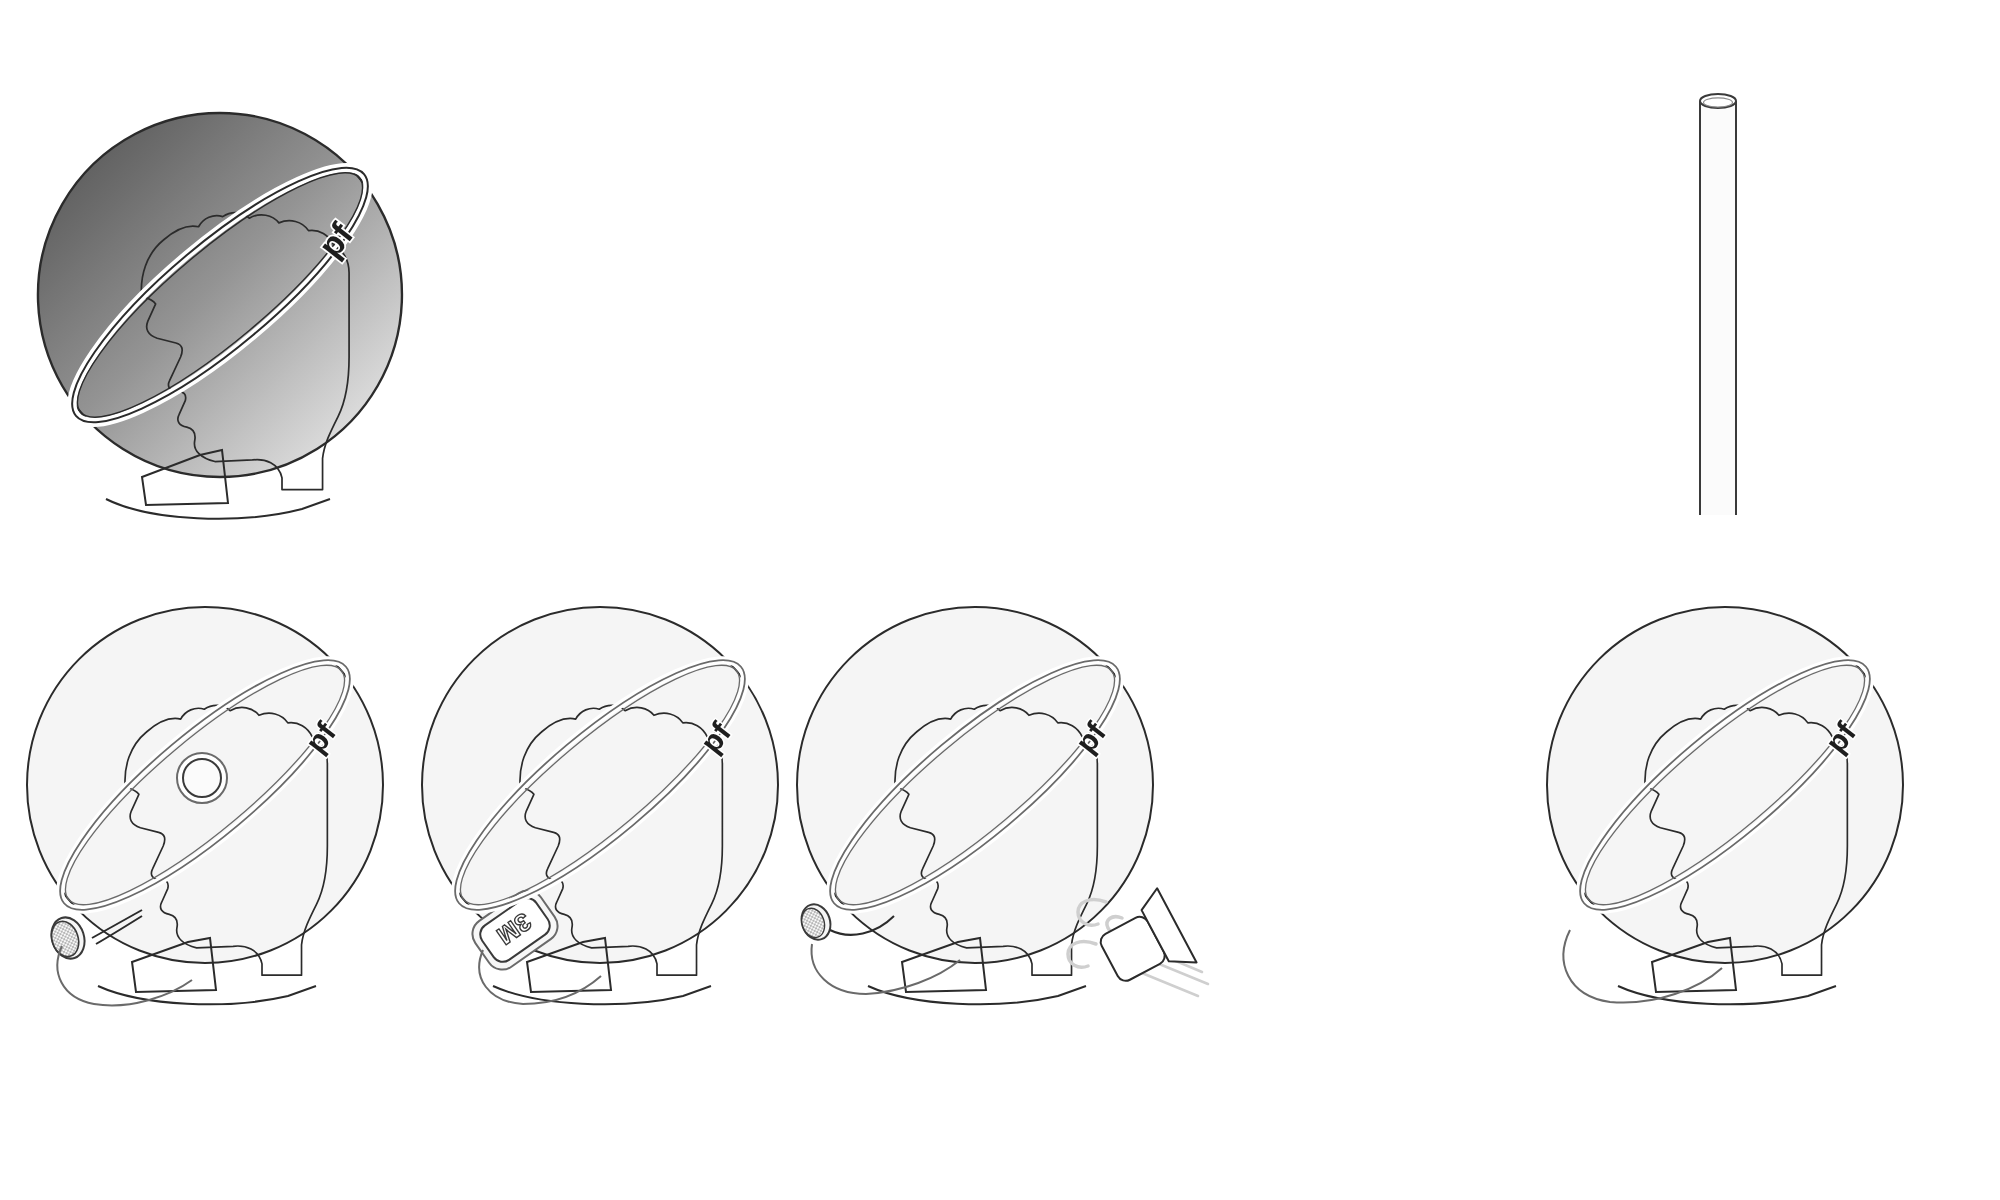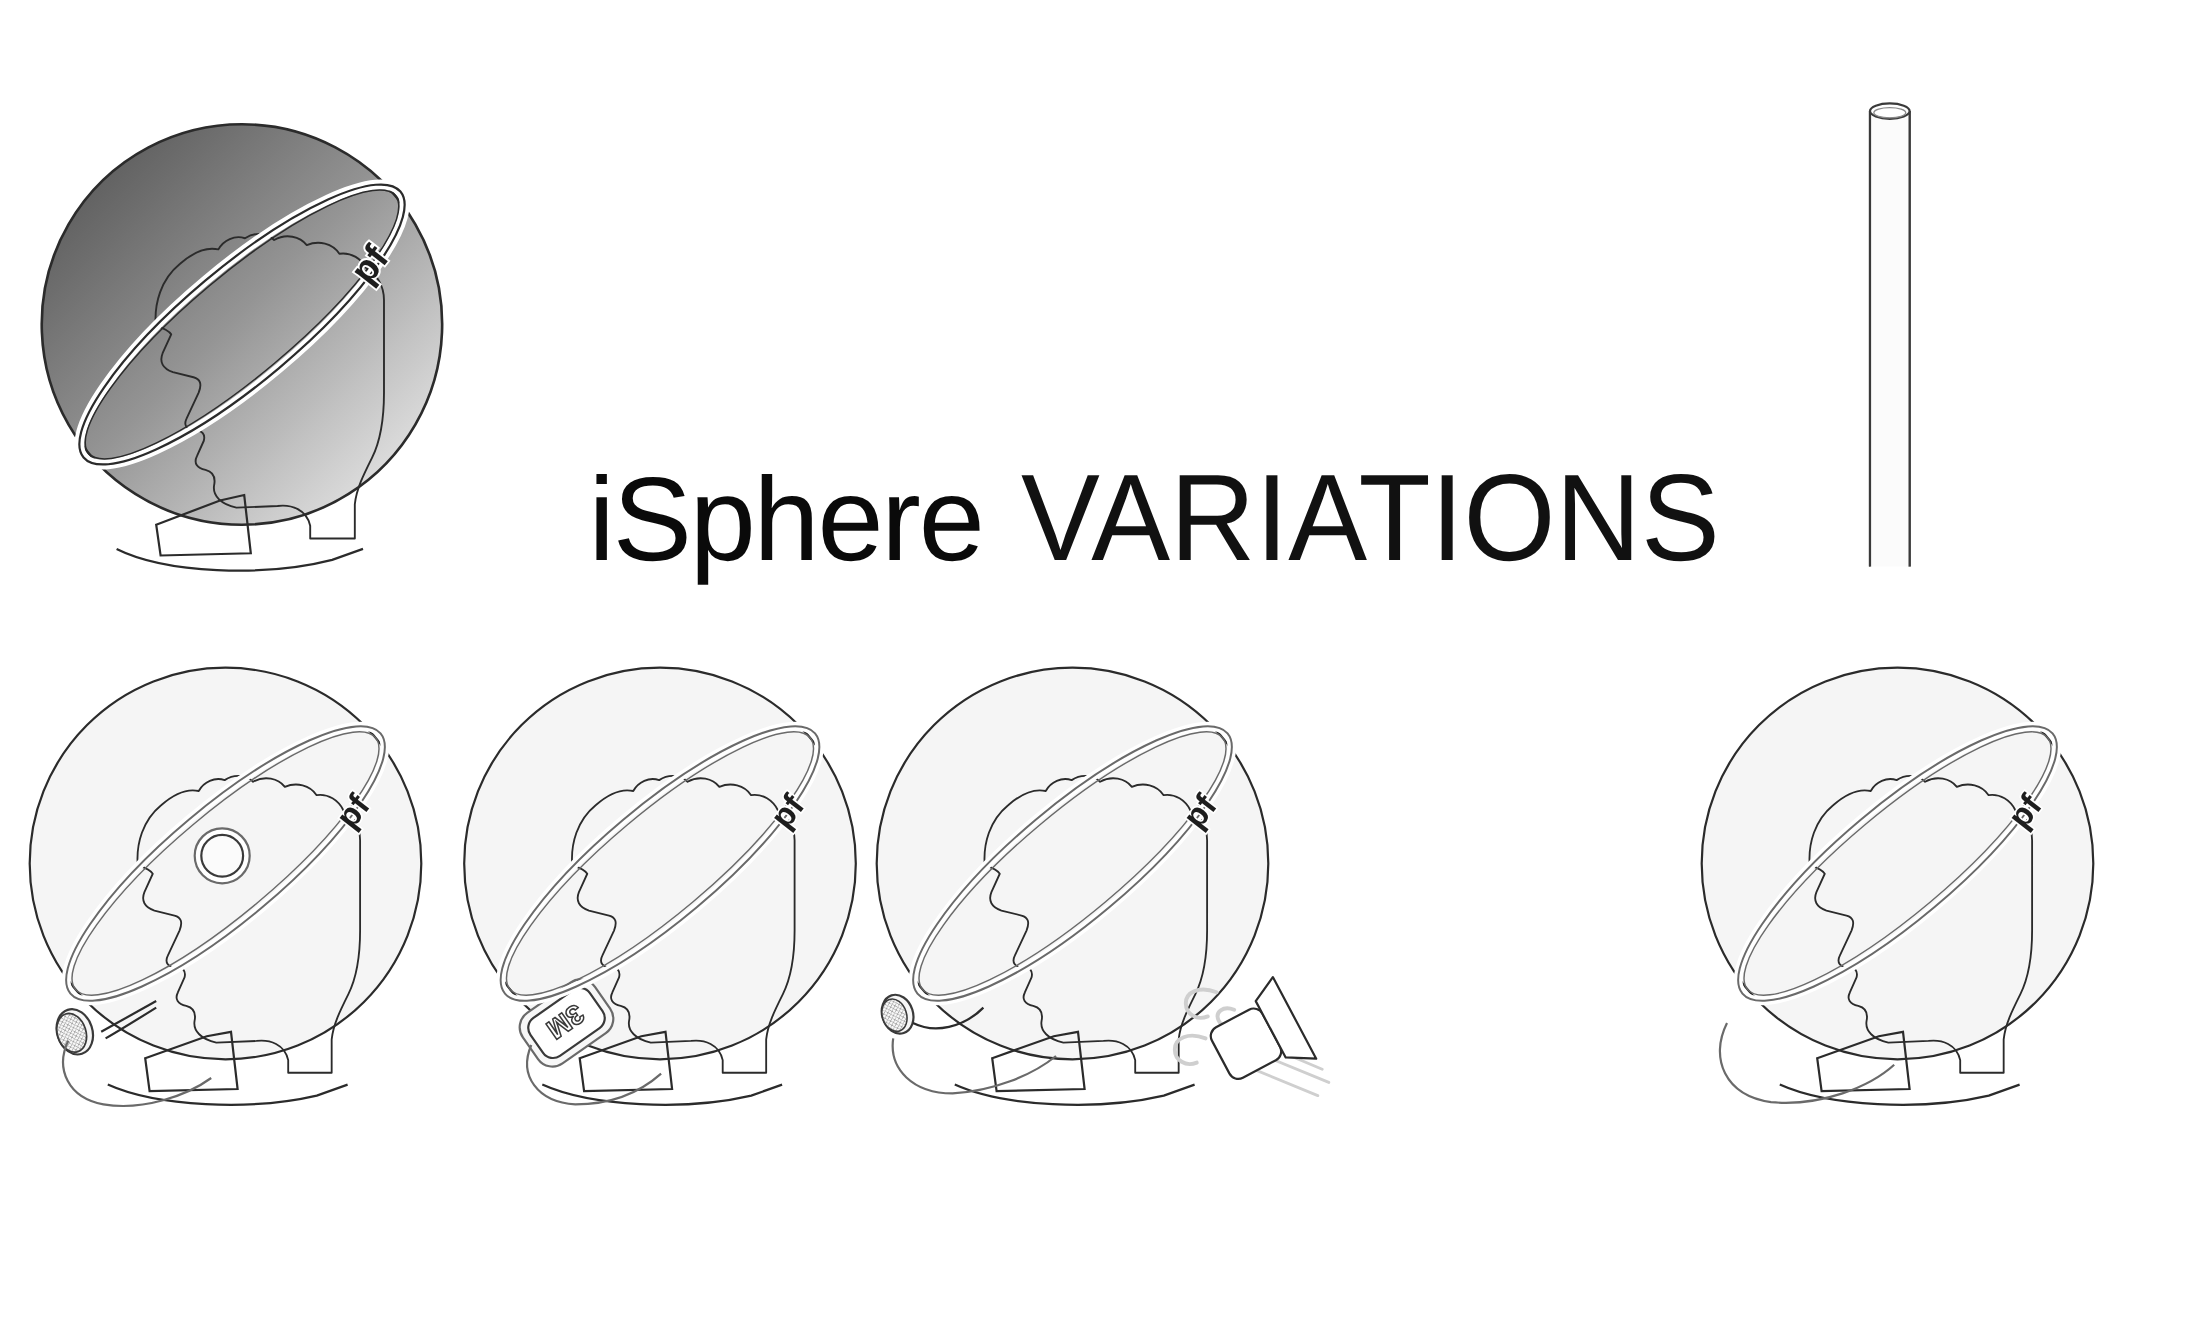--- a/index.html
+++ b/index.html
@@ -68,24 +68,20 @@
   }
   .cap-shade  { font-size: 31px; top: 560px; }
 
   svg { display: block; overflow: visible; }
 </style>
 </head>
 <body>
 
 <div id="stage">
 
-  <div class="title-block">
-    <span class="title-a">iSphere</span>
-    <span class="title-b">VARIATIONS</span>
-  </div>
 
   <svg width="0" height="0" style="position:absolute">
     <defs>
       <linearGradient id="shadeGrad" x1="0%" y1="0%" x2="100%" y2="100%">
         <stop offset="0%" stop-color="#4e4e4e"></stop>
         <stop offset="22%" stop-color="#6d6d6d"></stop>
         <stop offset="48%" stop-color="#949494"></stop>
         <stop offset="72%" stop-color="#c2c2c2"></stop>
         <stop offset="100%" stop-color="#f6f6f6"></stop>
       </linearGradient>

